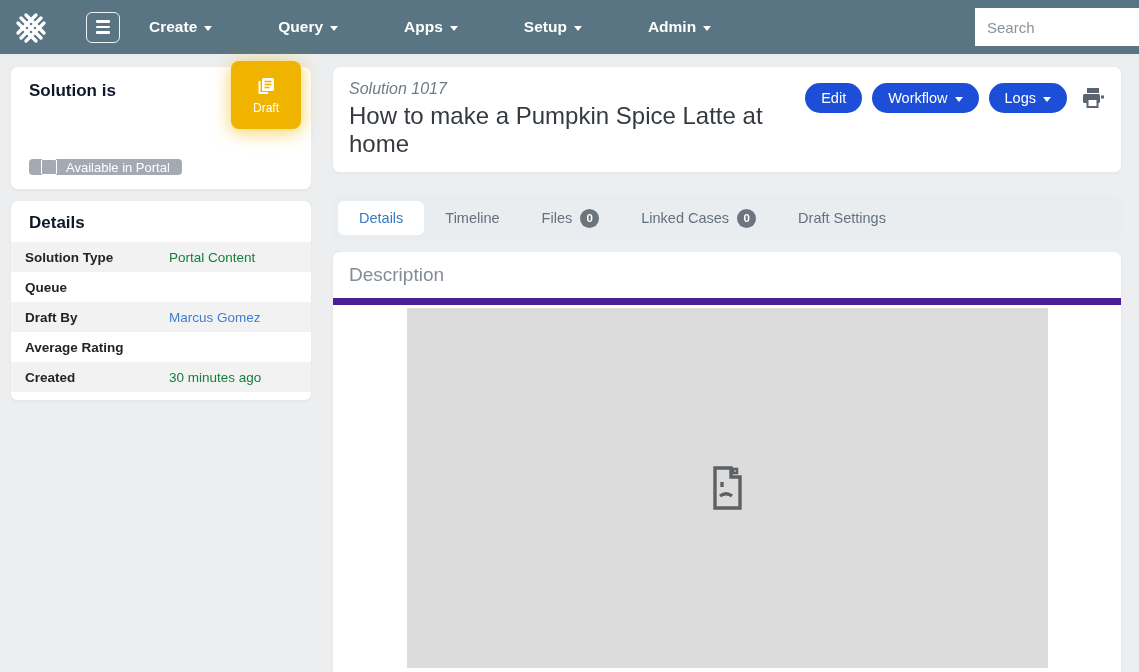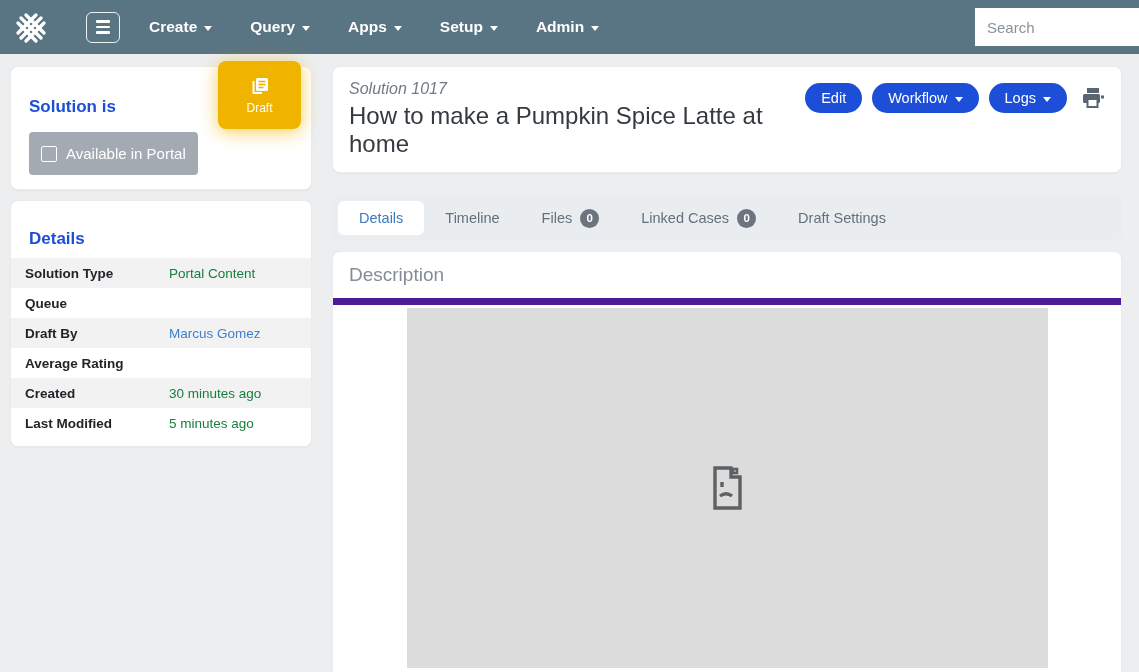--- a/index.html
+++ b/index.html
@@ -6,47 +6,47 @@
   body { font-family:"Liberation Sans", sans-serif; }
   .app { width:1139px; height:672px; overflow:hidden; position:relative; background:#eceef0; }
 
   
   .navbar { height:54px; background:#597482; display:flex; align-items:center; padding:0 0 0 8px; }
   .logo { width:46px; height:46px; margin-top:2px; flex:0 0 auto; cursor:pointer; }
   .menu-toggle { margin-left:32px; width:34px; height:31px; border:1px solid rgba(255,255,255,.9);
     border-radius:6px; background:transparent; display:flex; flex-direction:column; gap:3px;
     align-items:center; justify-content:center; cursor:pointer; }
   .menu-toggle span { width:14px; height:2.5px; background:#fff; border-radius:1px; }
-  .nav-items { display:flex; align-items:center; margin-left:10px; }
+  .nav-items { display:flex; align-items:center; margin-left:10px;gap:28px; }
   .nav-item { color:#fff; font-size:15.5px; font-weight:600; padding:15px 19px; cursor:pointer;
     display:flex; align-items:center; white-space:nowrap; }
   .caret { width:0; height:0; border-left:4.5px solid transparent; border-right:4.5px solid transparent;
     border-top:5px solid #fff; display:inline-block; margin-left:7px; margin-top:2px; }
   .search-group { margin-left:auto; width:212px; height:38px; display:flex; border-radius:6px 0 0 6px;
     overflow:hidden;padding-left:48px; }
   .search-input { flex:1; border:none; outline:none; padding:0 12px; font-size:15px; color:#495057;
     font-family:"Liberation Sans", sans-serif; background:#fff; }
   .search-input::placeholder { color:#8a9299; }
   .search-btn { width:15px; background:#e9ecef; border:none; cursor:pointer; }
 
   
   .content { display:flex; gap:20px; padding:12px 17px 0 10px; align-items:flex-start; }
   .card { background:#fff; border:1px solid rgba(0,0,0,.08); border-radius:8px;
     box-shadow:0 1px 2px rgba(0,0,0,.04); }
 
   
   .sidebar { width:302px; flex:0 0 auto; }
   .status-card { position:relative; height:124px; padding:14px 18px; display:flex;
     flex-direction:column; justify-content:space-between; }
-  .card-title { font-size:17px; font-weight:700; color:#1d4ed8;margin-top:16px; }
+  .card-title { font-size:17px; font-weight:700; color:#0f172a; }
   .portal-btn { align-self:flex-start; display:flex; align-items:center; gap:9px; background:#a3aab2;
-    color:#fff; border:none; border-radius:4px; padding:13px 12px; font-size:15px;
+    color:#fff; border:none; border-radius:4px; padding:0 12px; font-size:13px;
     font-family:"Liberation Sans", sans-serif; cursor:pointer; }
   .checkbox { width:16px; height:16px; border:1.5px solid #fff; border-radius:2px; background:transparent; }
-  .draft-badge { position:absolute; top:-6px; right:10px; width:83px; height:68px; background:#f0b400;
+  .draft-badge { position:absolute; top:-6px; right:10px; width:70px; height:68px; background:#f0b400;
     border-radius:8px; box-shadow:0 3px 18px rgba(242,183,5,.65); display:flex; flex-direction:column;
     align-items:center; justify-content:center; gap:4px; cursor:pointer; }
   .draft-badge .label { color:#fff; font-size:12px; }
 
   .details-card { margin-top:10px; padding:12px 0 8px; }
   .details-card .card-title { padding:0 18px; margin-bottom:9px; }
   .detail-row { display:flex; align-items:center; min-height:30px; padding:5px 14px; font-size:13.5px; }
   .detail-row:nth-child(odd) { background:#f2f2f3; }
   .detail-label { width:144px; flex:0 0 auto; font-weight:700; color:#212529; }
   .detail-value { color:#15803d; }
@@ -162,24 +162,20 @@
             <a class="detail-value link">Marcus Gomez</a>
           </div>
           <div class="detail-row">
             <span class="detail-label">Average Rating</span>
             <span class="detail-value"></span>
           </div>
           <div class="detail-row">
             <span class="detail-label">Created</span>
             <span class="detail-value">30 minutes ago</span>
           </div>
-          <div class="detail-row">
-            <span class="detail-label">Last Modified</span>
-            <span class="detail-value">5 minutes ago</span>
-          </div>
         </div>
       </div>
     </div>
 
     <div class="main">
       <div class="card header-card">
         <div>
           <div class="record-id">Solution 1017</div>
           <div class="page-title">How to make a Pumpkin Spice Latte at home</div>
         </div>

